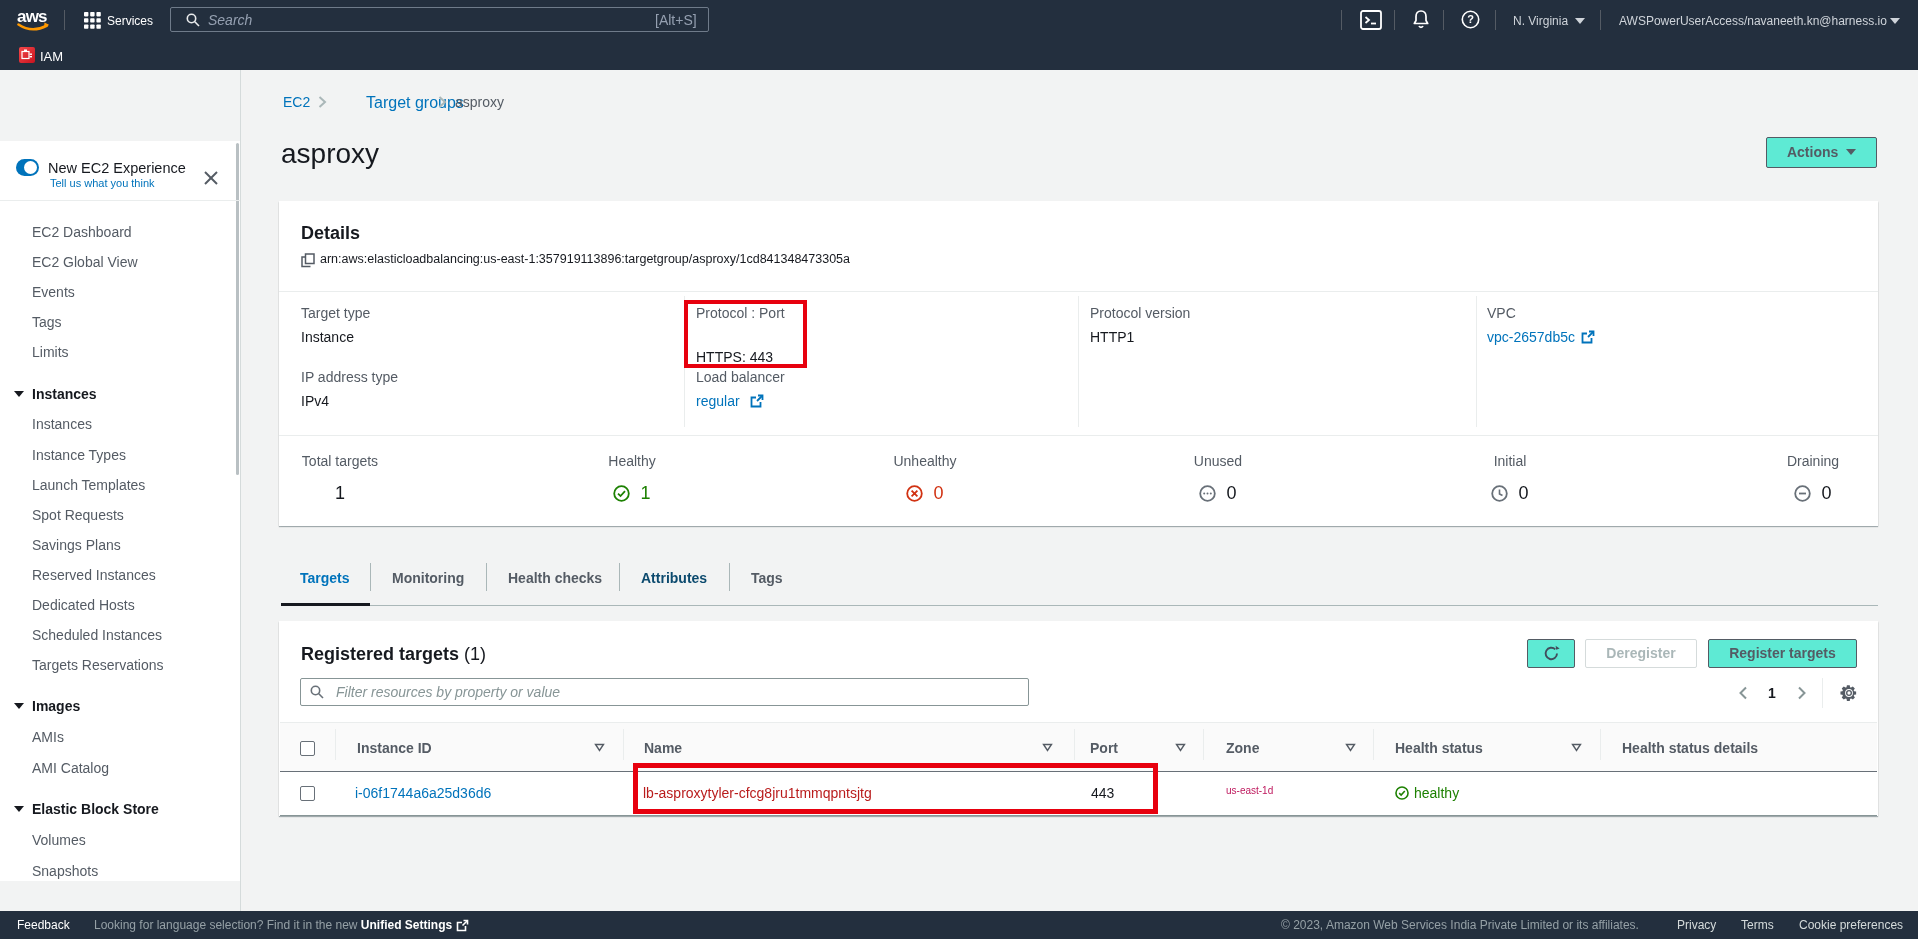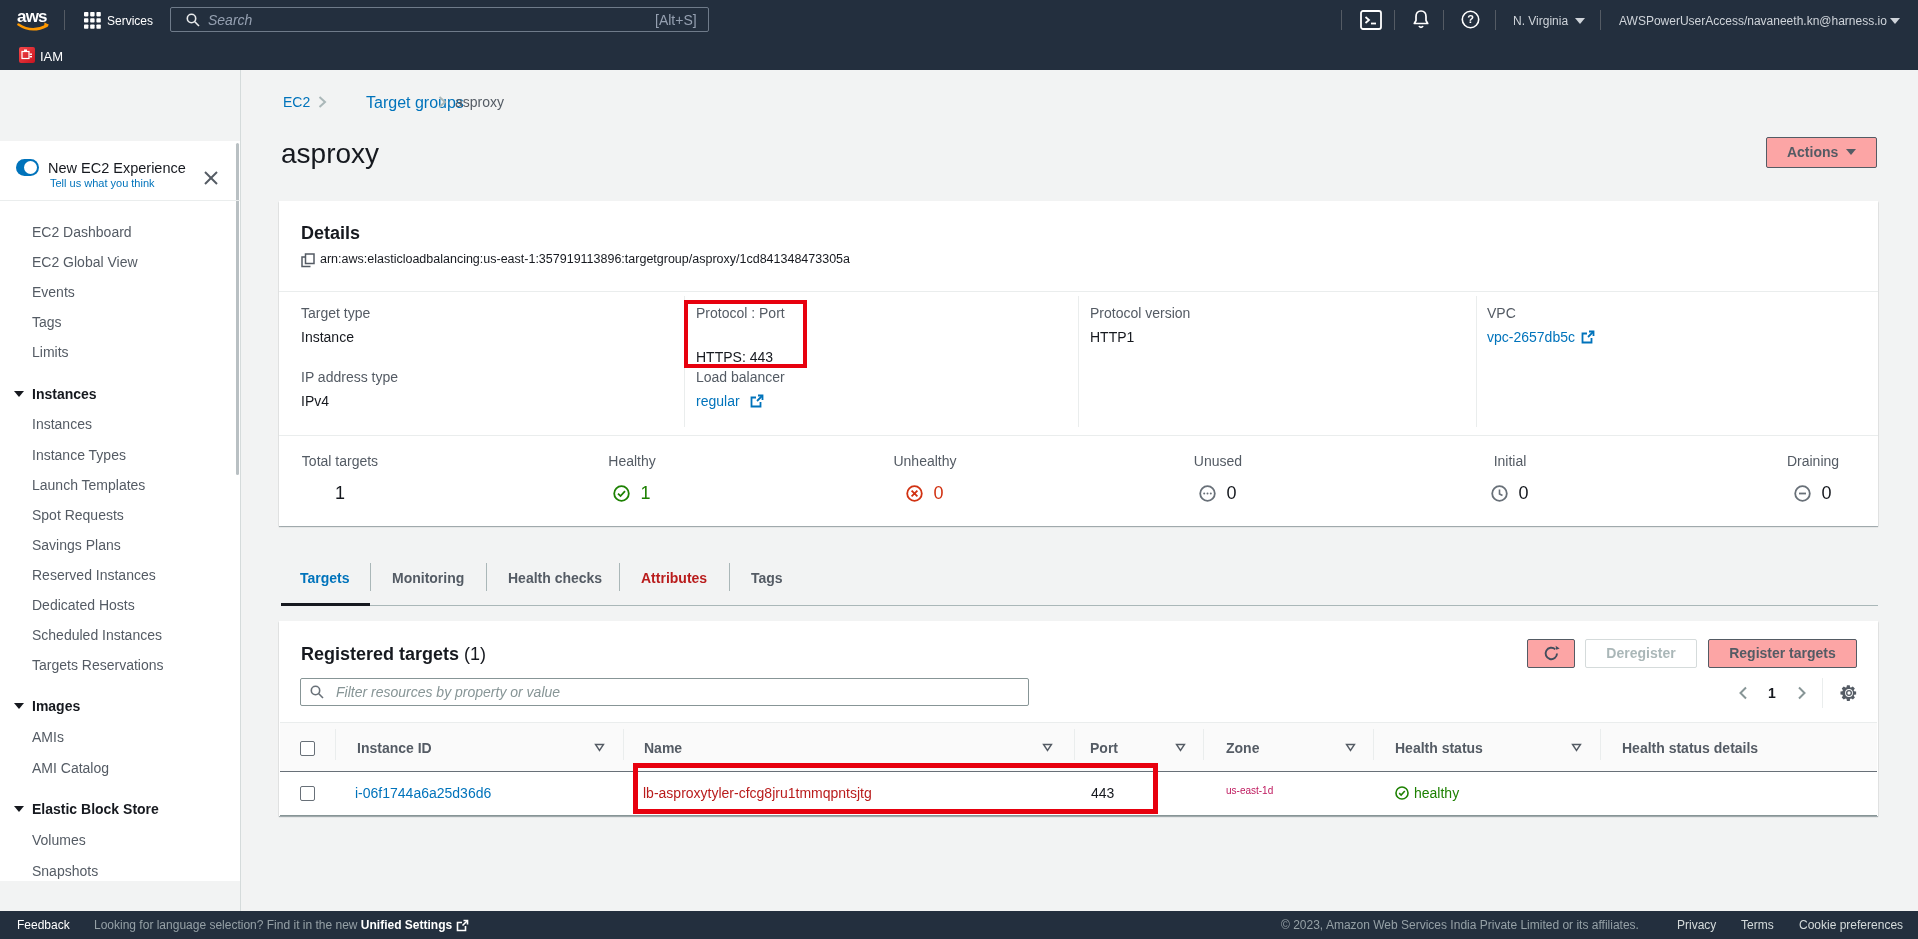--- a/index.html
+++ b/index.html
@@ -15,21 +15,21 @@
 .navitem { position:absolute; left:32px; font-size:14px; color:#545b64; white-space:nowrap; }
 .navhead { position:absolute; left:32px; font-size:14px; font-weight:700; color:#16191f; white-space:nowrap; }
 .navtri { position:absolute; left:14px; width:0; height:0; border-left:5px solid transparent; border-right:5px solid transparent; border-top:6px solid #16191f; }
 .card { position:absolute; background:#ffffff; box-shadow:0 1px 1px 0 rgba(0,28,36,.3), 1px 1px 1px -1px rgba(0,28,36,.15), -1px 1px 1px -1px rgba(0,28,36,.15); }
 .lbl { position:absolute; font-size:14px; color:#545b64; white-space:nowrap; }
 .val { position:absolute; font-size:14px; color:#16191f; white-space:nowrap; }
 .link { color:#0073bb; text-decoration:none; }
 .hdiv { position:absolute; height:1px; background:#eaeded; }
 .vdiv { position:absolute; width:1px; background:#eaeded; }
 .redbox { position:absolute; border:4px solid #e7000e; }
-.btn { position:absolute; background:#fca5a5; border:1px solid #545b64; border-radius:2px; color:#545b64; font-weight:700; font-size:14px; text-align:center; }
+.btn { position:absolute; background:#5eead4; border:1px solid #545b64; border-radius:2px; color:#545b64; font-weight:700; font-size:14px; text-align:center; }
 .footer { position:absolute; left:0; top:911px; width:1918px; height:28px; background:#232f3e; }
 .ftxt { position:absolute; top:0; height:28px; line-height:28px; font-size:12px; white-space:nowrap; }
 svg { display:block; }
 </style>
 </head>
 <body>
 
 <div class="topbar">
 
   <svg class="abs" style="left:17px;top:5px;" width="36" height="28" viewBox="0 0 36 28">
@@ -213,21 +213,21 @@
     </svg> 0</div>
 <div class="abs" style="left:1713px;top:453px;width:200px;text-align:center;font-size:14px;color:#545b64;">Draining</div>
 <div class="abs" style="left:1713px;top:483px;width:200px;text-align:center;font-size:18px;color:#16191f;"><svg style="display:inline-block;vertical-align:-3px;margin-right:5px;" width="17" height="17" viewBox="0 0 17 17">
       <circle cx="8.5" cy="8.5" r="7.3" stroke="#687078" stroke-width="1.8" fill="none"></circle>
       <line x1="5" y1="8.5" x2="12" y2="8.5" stroke="#687078" stroke-width="1.8"></line>
     </svg> 0</div>
 
 <div class="abs" style="left:300px;top:570px;font-size:14px;font-weight:700;color:#0073bb;">Targets</div>
 <div class="abs" style="left:392px;top:570px;font-size:14px;font-weight:700;color:#545b64;">Monitoring</div>
 <div class="abs" style="left:508px;top:570px;font-size:14px;font-weight:700;color:#545b64;">Health checks</div>
-<div class="abs" style="left:641px;top:570px;font-size:14px;font-weight:700;color:#b91c1c;">Attributes</div>
+<div class="abs" style="left:641px;top:570px;font-size:14px;font-weight:700;color:#0c4a6e;">Attributes</div>
 <div class="abs" style="left:751px;top:570px;font-size:14px;font-weight:700;color:#545b64;">Tags</div>
 <div class="abs" style="left:370px;top:563px;width:1px;height:28px;background:#aab7b8;"></div>
 <div class="abs" style="left:486px;top:563px;width:1px;height:28px;background:#aab7b8;"></div>
 <div class="abs" style="left:619px;top:563px;width:1px;height:28px;background:#aab7b8;"></div>
 <div class="abs" style="left:729px;top:563px;width:1px;height:28px;background:#aab7b8;"></div>
 <div class="abs" style="left:281px;top:605px;width:1597px;height:1px;background:#aab7b8;"></div>
 <div class="abs" style="left:281px;top:603px;width:89px;height:3px;background:#16191f;"></div>
 
 <div class="card" style="left:279px;top:621px;width:1599px;height:195px;"></div>
 <div class="abs" style="left:301px;top:644px;font-size:18px;color:#16191f;"><b>Registered targets</b> (1)</div>

